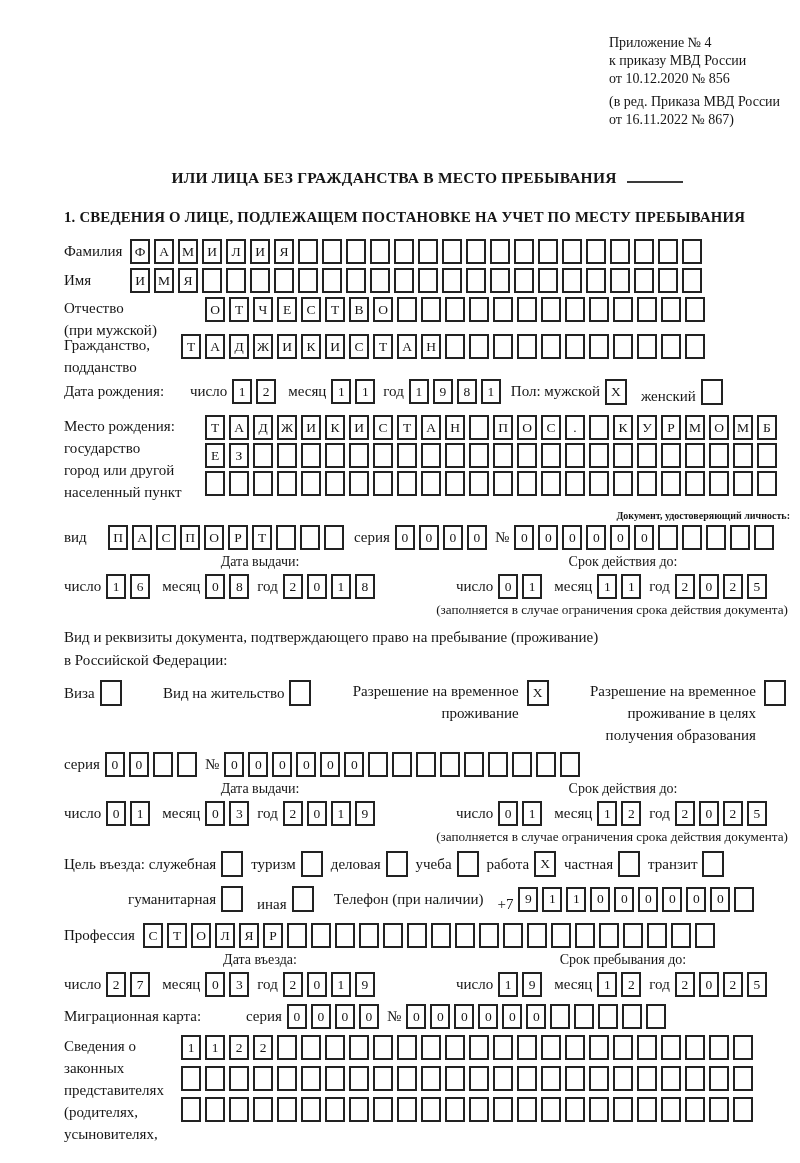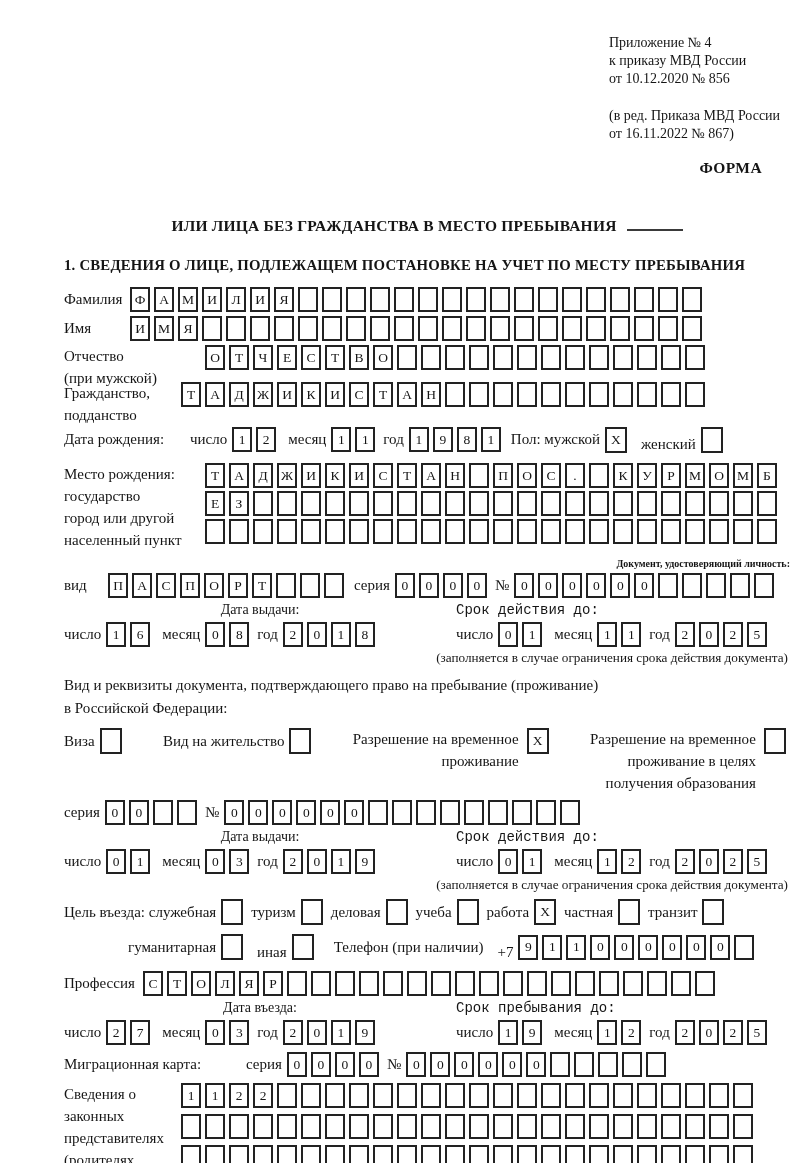--- a/index.html
+++ b/index.html
@@ -1,19 +1,19 @@
 <!DOCTYPE html>
 <html><head>
 <meta charset="utf-8">
 <style>
   html,body{margin:0;padding:0;background:#fff;}
   body{width:800px;height:1163px;overflow:hidden;font-family:"Liberation Serif",serif;color:#151515;font-size:15px;}
   .page{padding:34px 10px 0 64px;position:relative;}
   .appendix{margin-left:545px;line-height:18px;font-size:14px;white-space:nowrap;}
-  .appendix .rev{display:block;margin-top:19px;}
+  .appendix .rev{display:block;margin-top:5px;}
   .forma{text-align:right;font-weight:bold;font-size:15.5px;margin:16px 28px 0 0;letter-spacing:.4px;}
   .title{text-align:center;font-weight:bold;font-size:15.5px;line-height:23px;margin-top:14px;letter-spacing:.2px;}
   .blank-line{display:inline-block;width:56px;border-bottom:2px solid #3a3a3a;margin-left:10px;vertical-align:baseline;}
   .section-title{font-weight:bold;font-size:14.8px;margin-top:20px;letter-spacing:.2px;}
   .row{display:flex;align-items:flex-start;margin-top:4px;}
   .vcent{align-items:center;}
   .cells{display:flex;gap:4px;flex:0 0 auto;}
   .cell{box-sizing:border-box;width:20px;height:25px;border:2px solid #222;display:inline-flex;align-items:center;justify-content:center;font-size:13.5px;flex:0 0 auto;background:#fff;}
   .cbx .cell{width:22px;height:26px;}
   .lbl{flex:0 0 auto;line-height:25px;}
@@ -22,21 +22,21 @@
   .lw116{width:117px;}
   .lw80{width:79px;}
   .twoline{height:33px;line-height:22px;overflow:visible;}
   .twoline span{display:block;}
   .stackcol{line-height:21px;}
   .stackcol span{display:block;}
   .mrow{margin-top:3px;}
   .docheader{text-align:right;font-weight:bold;margin-top:7px;font-size:10px;}
   .dhdr{font-size:14px;}
   .dcl{width:392px;text-align:center;}
-  .dcr{flex:1;font-family:Liberation Mono, monospace;}
+  .dcr{flex:1;text-align:center;}
   .dgl{width:392px;display:flex;align-items:center;}
   .dgr{flex:1;display:flex;align-items:center;}
   .dl{margin-right:5px;line-height:25px;}
   .ml{margin-left:12px;}
   .note{text-align:right;font-size:13.2px;margin-top:3px;padding-right:2px;}
   .plain{margin-top:8px;line-height:23px;}
   .pair{display:flex;align-items:flex-start;}
   .pairc{display:flex;align-items:center;}
   .ctr{text-align:right;}
   .gap8{margin-left:8px;}
@@ -55,21 +55,20 @@
 <div class="page">
 
   <div class="appendix">
     <span>Приложение № 4</span><br>
     <span>к приказу МВД России</span><br>
     <span>от 10.12.2020 № 856</span>
     <span class="rev">(в ред. Приказа МВД России</span>
     <span>от 16.11.2022 № 867)</span>
   </div>
 
-  <div class="forma">ФОРМА</div>
 
   <div class="title">
     <br>
     <span>ИЛИ ЛИЦА БЕЗ ГРАЖДАНСТВА В МЕСТО ПРЕБЫВАНИЯ</span><span class="blank-line"></span>
   </div>
 
   <div class="section-title">1. СВЕДЕНИЯ О ЛИЦЕ, ПОДЛЕЖАЩЕМ ПОСТАНОВКЕ НА УЧЕТ ПО МЕСТУ ПРЕБЫВАНИЯ</div>
 
   <div class="row" style="margin-top:13px;align-items:flex-end;">
     <span class="lbl lw65">Фамилия</span>

